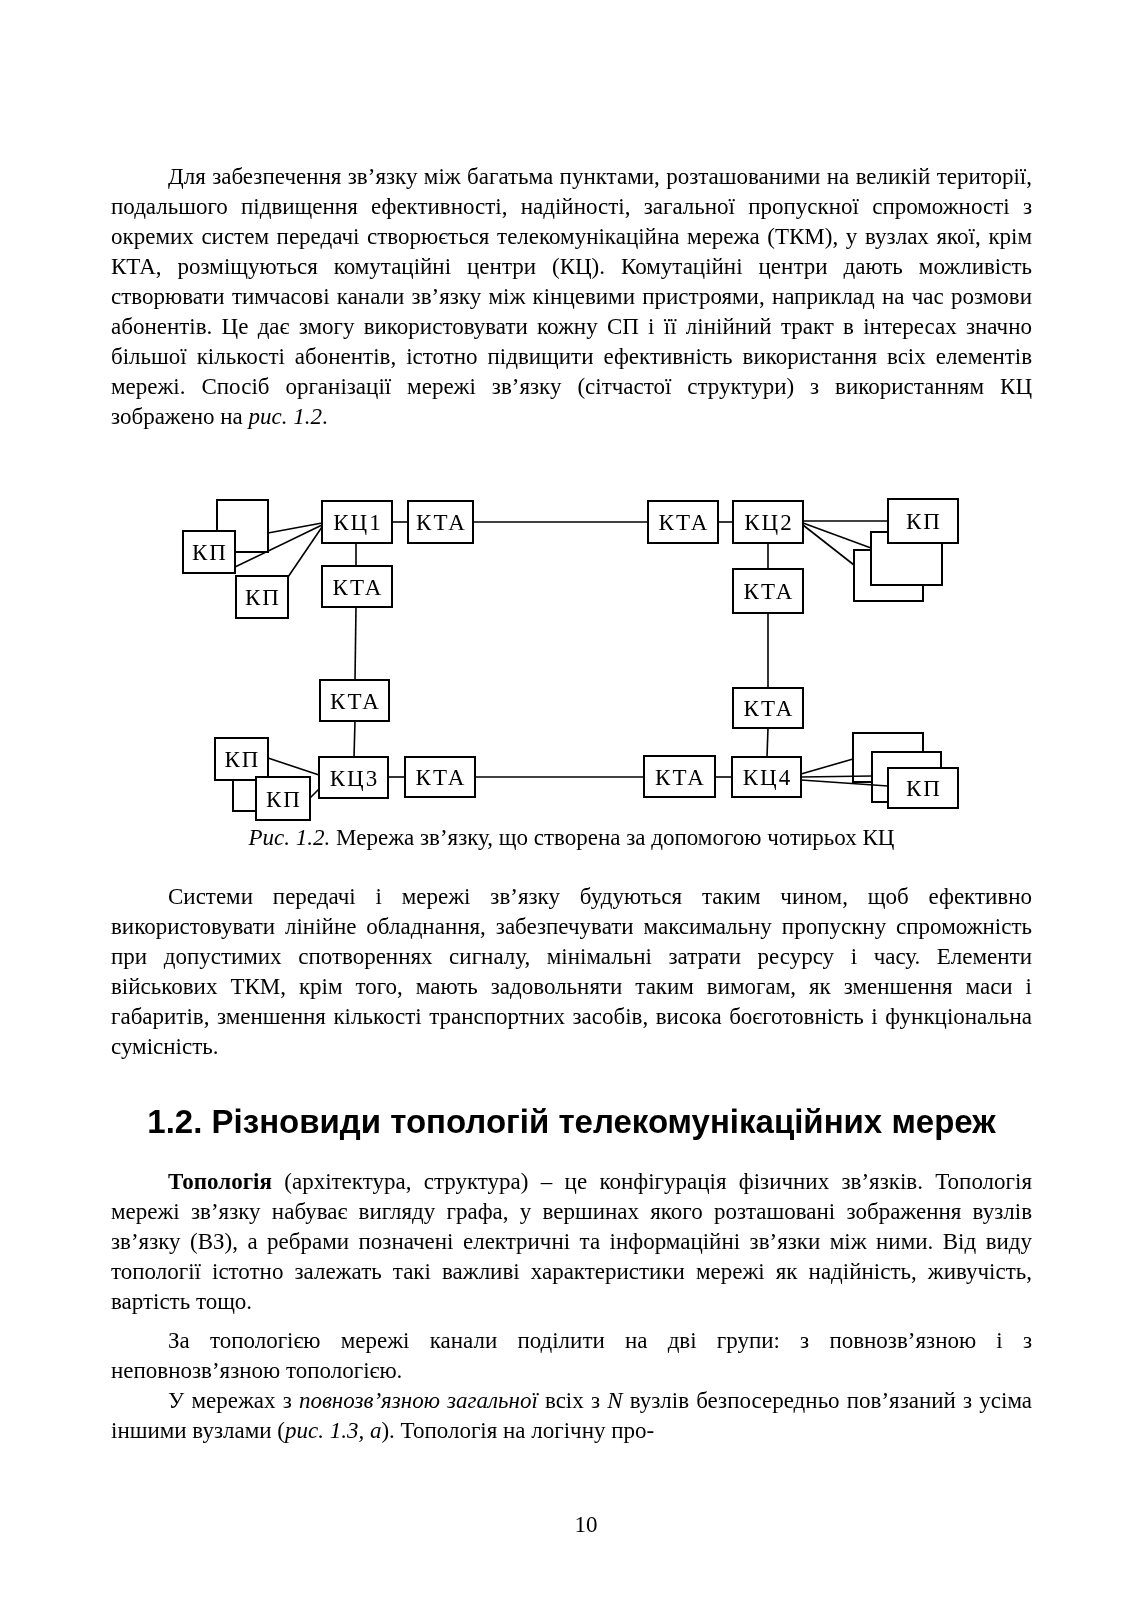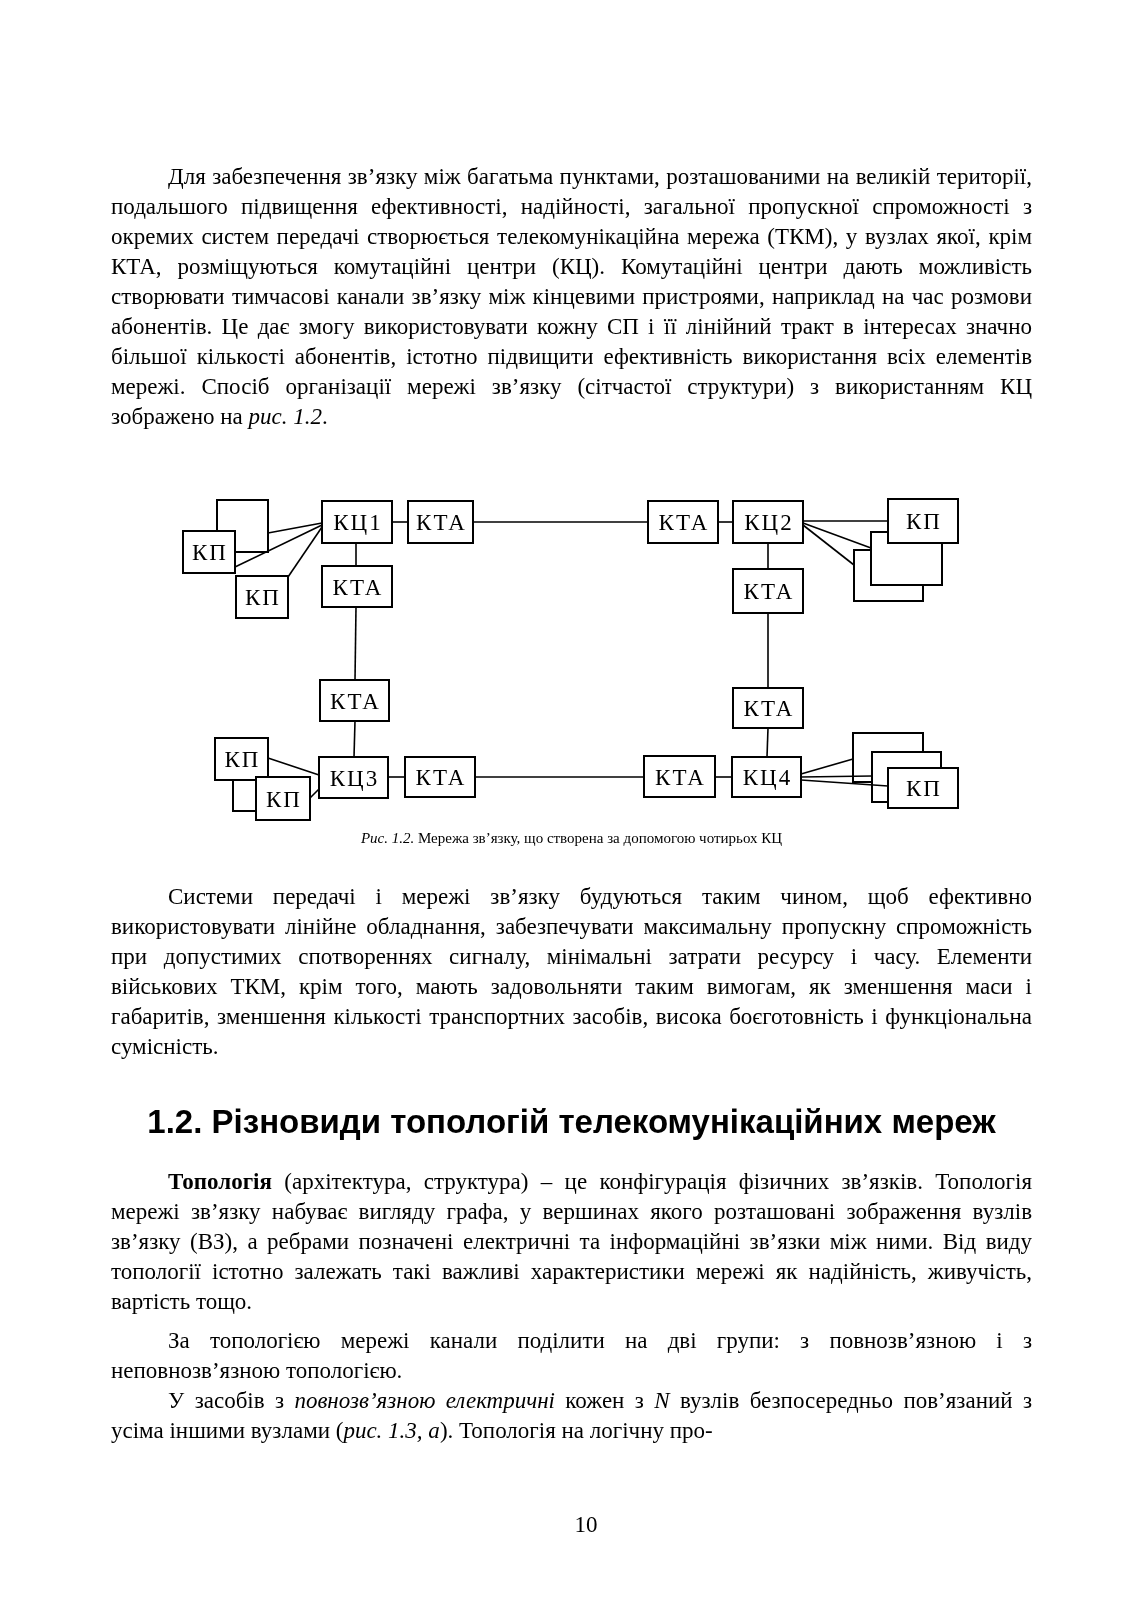--- a/index.html
+++ b/index.html
@@ -12,21 +12,21 @@
   .page { position: absolute; left: 0; top: 0; width: 1022px; height: 1615px; background: #ffffff; }
   .para {
     position: absolute; left: 111px; width: 921px;
     margin: 0; font-size: 23px; line-height: 30px;
     text-align: justify; text-indent: 57px;
   }
   .b { font-weight: bold; margin-top: 40px; }
   .i { font-style: italic; }
   .caption {
     position: absolute; left: 111px; width: 921px;
-    margin: 0; font-size: 15px; line-height: 28px;
+    margin: 0; font-size: 23px; line-height: 28px;
     text-align: center; text-indent: 0;
   }
   .heading {
     position: absolute; left: 111px; width: 921px;
     margin: 0; font-size: 33px; line-height: 36px;
     font-family: "Liberation Sans", sans-serif; font-weight: bold;
     text-align: center;
   }
   .pagenum {
     position: absolute; left: 0; width: 1142px;
@@ -166,17 +166,17 @@
   <p class="caption" style="top:824px"><span class="i">Рис. 1.2.</span><span> Мережа зв’язку, що створена за допомогою чотирьох КЦ</span></p>
 
   <p class="para" style="top:882px"><span>Системи передачі і мережі зв’язку будуються таким чином, щоб ефективно використовувати лінійне обладнання, забезпечувати максимальну пропускну спроможність при допустимих спотвореннях сигналу, мінімальні затрати ресурсу і часу. Елементи військових ТКМ, крім того, мають задовольняти таким вимогам, як зменшення маси і габаритів, зменшення кількості транспортних засобів, висока боєготовність і функціональна сумісність.</span></p>
 
   <h2 class="heading" style="top:1104px">1.2. Різновиди топологій телекомунікаційних мереж</h2>
 
   <p class="para" style="top:1167px"><span class="b">Топологія</span><span> (архітектура, структура) – це конфігурація фізичних зв’язків. Топологія мережі зв’язку набуває вигляду графа, у вершинах якого розташовані зображення вузлів зв’язку (ВЗ), а ребрами позначені електричні та інформаційні зв’язки між ними. Від виду топології істотно залежать такі важливі характеристики мережі як надійність, живучість, вартість тощо.</span></p>
 
   <p class="para" style="top:1326px"><span>За топологією мережі канали поділити на дві групи: з повнозв’язною і з неповнозв’язною топологією.</span></p>
 
-  <p class="para" style="top:1386px"><span>У засобів з </span><span class="i">повнозв’язною електричні</span><span> кожен з </span><span class="i">N</span><span> вузлів безпосередньо пов’язаний з усіма іншими вузлами (</span><span class="i">рис. 1.3, а</span><span>). Топологія на логічну про-</span></p>
+  <p class="para" style="top:1386px"><span>У мережах з </span><span class="i">повнозв’язною загальної</span><span> всіх з </span><span class="i">N</span><span> вузлів безпосередньо пов’язаний з усіма іншими вузлами (</span><span class="i">рис. 1.3, а</span><span>). Топологія на логічну про-</span></p>
 
   <p class="pagenum" style="top:1512px">10</p>
 
 </div>
 
 </body></html>

